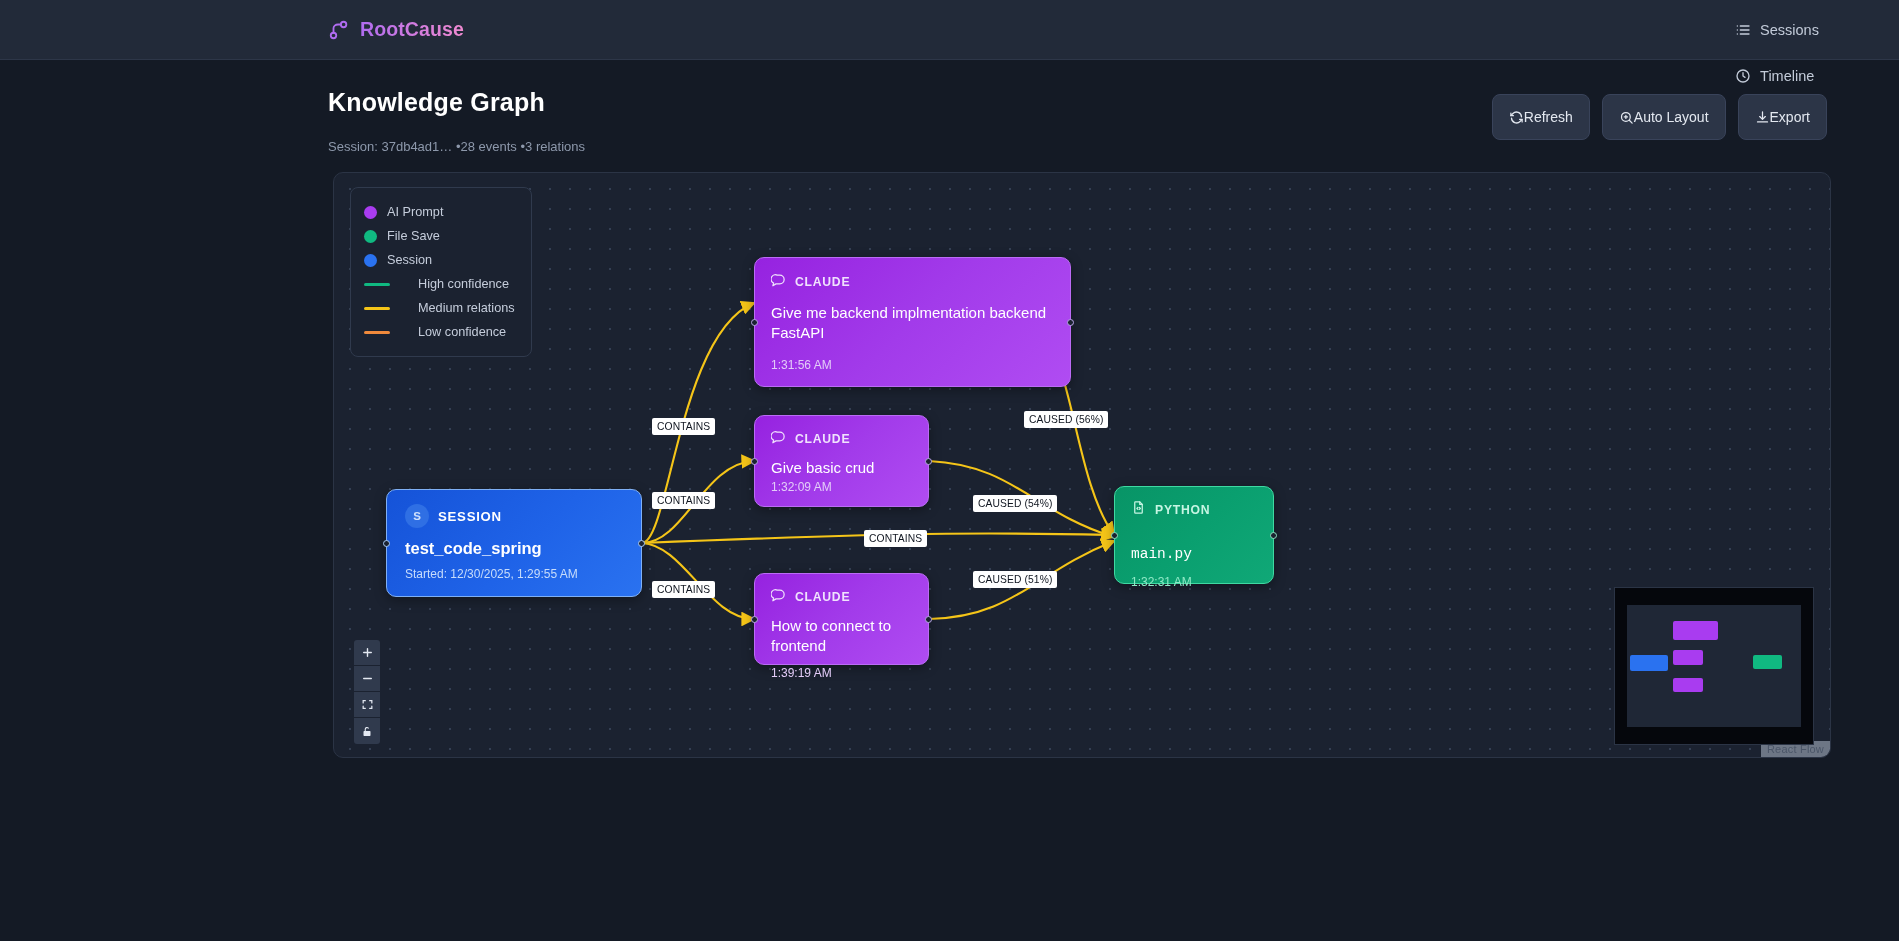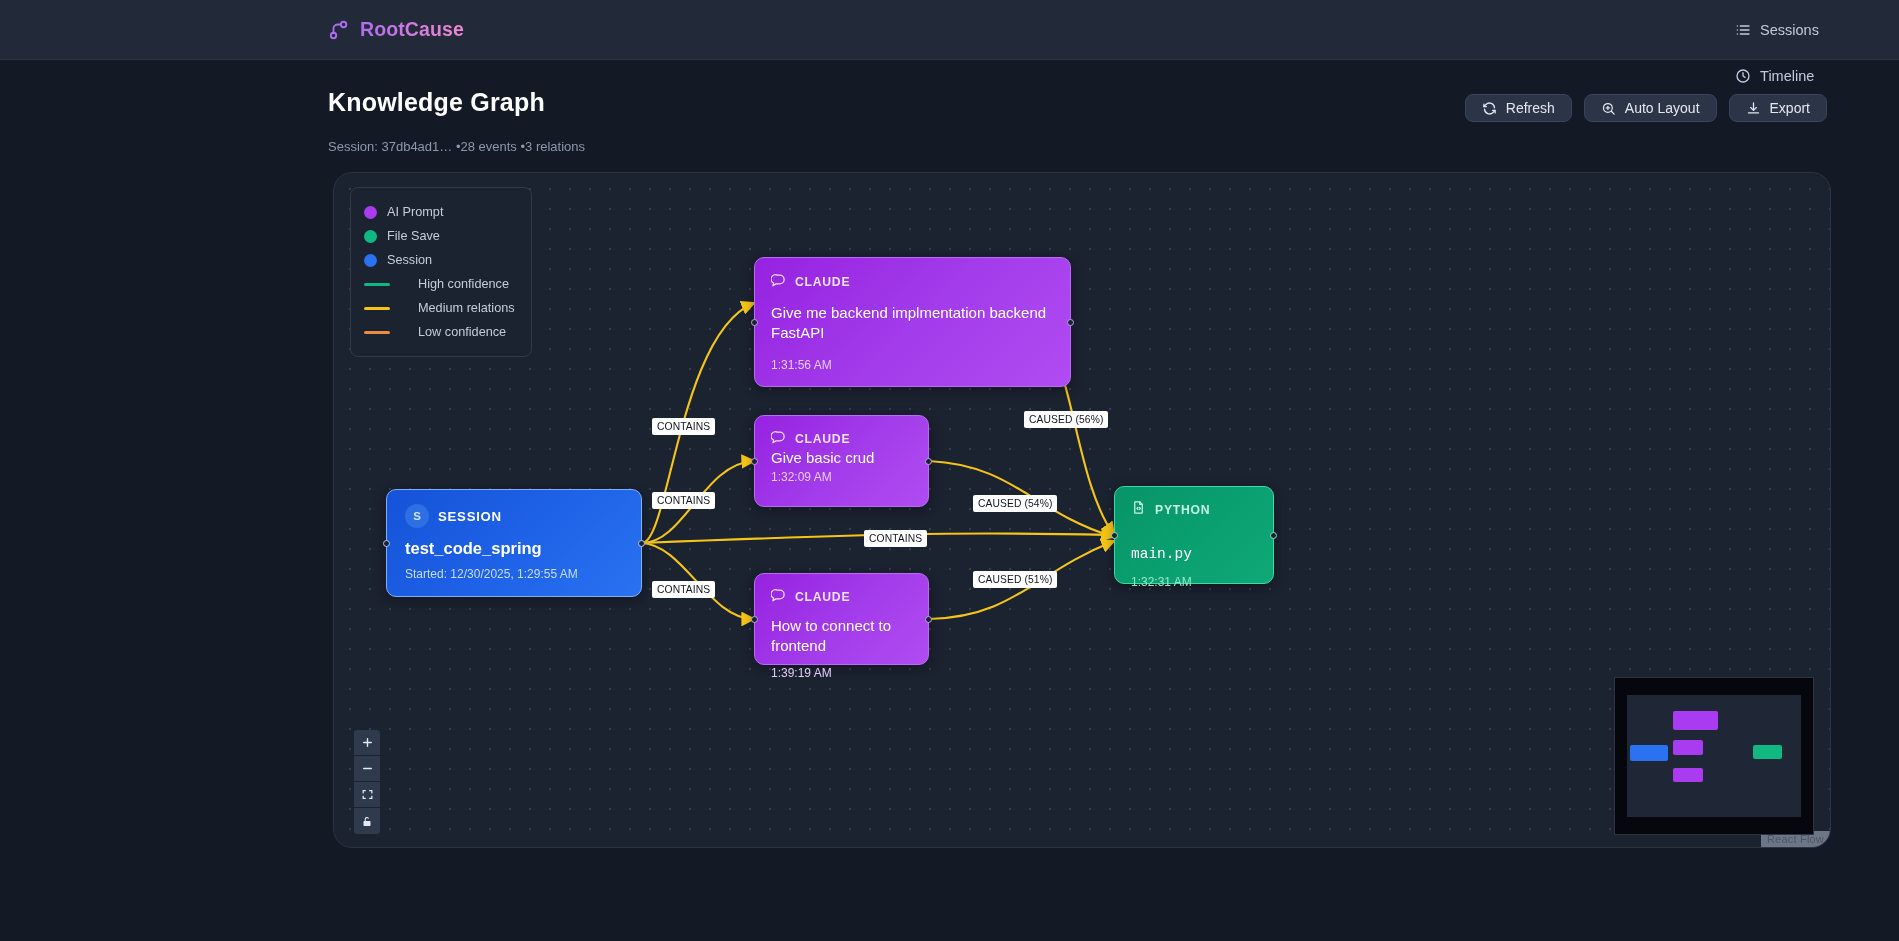--- a/index.html
+++ b/index.html
@@ -44,33 +44,33 @@
   
   .page-head {
     display: flex; align-items: flex-start;
     padding: 28px 72px 0 328px;
   }
   .page-title { color: #ffffff; font-size: 25px; font-weight: bold; letter-spacing: .2px;}
   .page-sub { color: #8d98ab; font-size: 13px; margin-top: 22px; }
   .head-actions { margin-left: auto; display: flex; gap: 12px; padding-top: 6px; }
   .btn {
     background: #2c3547; border: 1px solid #39435a; border-radius: 8px;
-    color: #e3e8f0; font-size: 14px; height: 28px; padding: 0 16px;
-    display: flex; align-items: center; gap: 9px; cursor: pointer;
+    color: #e3e8f0; font-size: 14px; height: 46px; padding: 0 16px;
+    display: flex; align-items: center; gap: 0; cursor: pointer;
     font-family: "Liberation Sans", sans-serif;
   }
   .btn svg { display:block; }
 
   
   .canvas-wrap {
     margin: 18px 68px 0 333px;
-    height: 676px;
+    height: 586px;
     background: #1b2230;
     border: 1px solid #2b3445;
-    border-radius: 19px;
+    border-radius: 10px;
     position: relative;
     overflow: hidden;
   }
   .dots {
     position: absolute; inset: 0;
     background-image: radial-gradient(#343f53 1px, transparent 1px);
     background-size: 20px 20px;
     background-position: 6px 6px;
   }
 
@@ -342,21 +342,21 @@
     <span class="port l"></span>
     <span class="port r"></span>
     <div class="node-head">
       <span>
         <svg width="15" height="15" viewBox="0 0 24 24" fill="none" stroke="#f0e2fd" stroke-width="2" stroke-linecap="round" stroke-linejoin="round">
           <path d="M21 12a7 7 0 0 1-7 7H8l-5 3 1.2-4.2A7 7 0 0 1 10 5h4a7 7 0 0 1 7 7z"></path>
         </svg>
       </span>
       <span class="node-type">CLAUDE</span>
     </div>
-    <div class="node-title" style="">Give basic crud</div>
+    <div class="node-title" style="margin-top:10px;">Give basic crud</div>
     <div class="node-time" style="margin-top:2px;">1:32:09 AM</div>
   </div>
 
   <div class="node node-prompt" style="left:420px;top:400px;width:175px;height:92px;padding:13px 16px;">
     <span class="port l"></span>
     <span class="port r"></span>
     <div class="node-head">
       <span>
         <svg width="15" height="15" viewBox="0 0 24 24" fill="none" stroke="#f0e2fd" stroke-width="2" stroke-linecap="round" stroke-linejoin="round">
           <path d="M21 12a7 7 0 0 1-7 7H8l-5 3 1.2-4.2A7 7 0 0 1 10 5h4a7 7 0 0 1 7 7z"></path>

